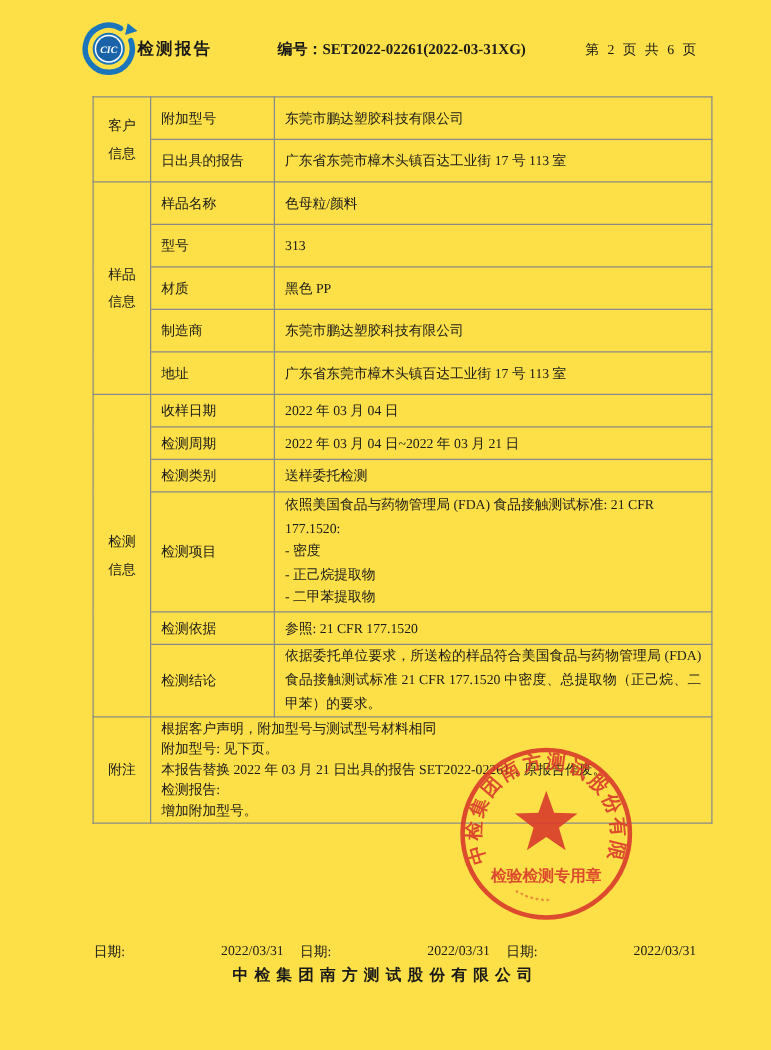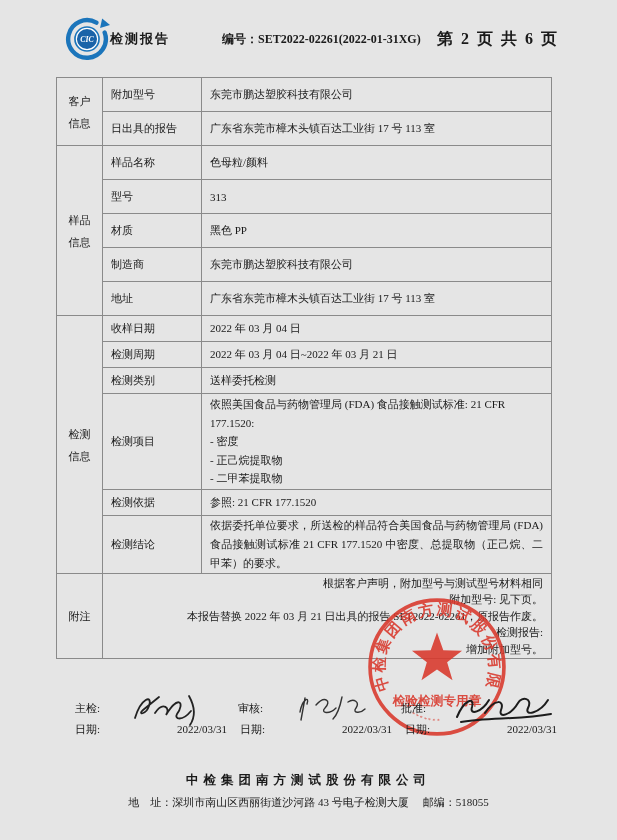--- a/index.html
+++ b/index.html
@@ -1,54 +1,54 @@
 <!DOCTYPE html>
 <html><head>
 <meta charset="utf-8">
 <style>
   html,body { margin:0; padding:0; background:#fff; }
   .page {
-    position:relative; width:617px; height:840px; background:#e5e5e5;
+    position:relative; width:617px; height:840px; background:#fde047;
     font-family:"Liberation Serif","DejaVu Serif",serif; color:#1a1a1a;
     overflow:hidden;
   }
 
   
   .report-header {
     position:absolute; top:14px; left:64px; right:58px; height:50px;
     display:flex; align-items:center;
   }
   .logo { width:46px; height:46px; flex:0 0 auto; }
   .doc-title { font-size:13px; font-weight:bold; letter-spacing:2px; }
   .report-no { margin-left:52px; font-size:12px; font-weight:bold; }
-  .page-info { margin-left:auto; font-size:16px; font-weight:bold; letter-spacing:2px; }
+  .page-info { margin-left:auto; font-size:11px; font-weight:normal; letter-spacing:2px; }
 
   
   table.report-table {
-    position:absolute; left:56px; top:77px; width:495px;
+    position:absolute; left:74px; top:77px; width:495px;
     border-collapse:collapse; font-size:11px; table-layout:fixed;
   }
   .report-table td { border:1px solid #8a8a8a; padding:0 8px; vertical-align:middle; }
   .sec-cell { text-align:center; padding:0 3px; }
   .sec-cell span { display:inline-block; width:26px; line-height:22px; text-align:center; }
   .r33 td { height:33px; }
   .r25 td { height:25px; }
   .multiline { padding:5px 8px; }
   .items-cell div { line-height:18.5px; }
   .conclusion-cell { line-height:19px; text-align:justify; padding:5px 8px; height:57px;margin-top:48px; }
-  .note-cell { padding:6px 8px; height:84px;text-align:right; }
+  .note-cell { padding:6px 8px; height:84px; }
   .note-cell div { line-height:16.6px; }
 
   
   .sign-row, .date-row {
     position:absolute; left:62px; width:495px;
     display:grid; grid-template-columns:1fr 1fr 1fr; z-index:3;
   }
   .sign-row { top:686px; height:44px; }
-  .date-row { top:720px; height:18px; }
+  .date-row { top:752px; height:18px; }
   .sig-cell, .date-cell { display:flex; align-items:center; padding-left:13px; font-size:11px; }
   .sig-label, .date-label { width:40px; flex:0 0 auto; }
   .sig-art { margin-left:12px; }
   .date-value { flex:1; text-align:right; }
 
   
   .stamp { position:absolute; left:366px; top:596px; width:142px; height:142px; opacity:0.88; z-index:2; }
 
   
   .footer { position:absolute; left:0; right:0; top:772px; text-align:center; font-size:11px; }
@@ -69,21 +69,21 @@
   <div class="report-header">
     <svg class="logo" viewBox="0 0 44 44">
       <path d="M 31,6.4 A 18,18 0 1 0 38.9,15.8" fill="none" stroke="#1b75bb" stroke-width="4.2" stroke-linecap="round"></path>
       <polygon points="36.5,2.5 44,8.5 34.5,11.5" fill="#1b75bb"></polygon>
       <circle cx="22" cy="22" r="11.5" fill="#ffffff" stroke="#1b75bb" stroke-width="1.6"></circle>
       <circle cx="22" cy="22" r="9.6" fill="#1a63a8"></circle>
       <text x="22" y="25" text-anchor="middle" font-size="7.5" font-weight="bold" font-style="italic" fill="#ffffff" font-family="Liberation Serif, serif">CIC</text>
     </svg>
     <div class="doc-title">检测报告</div>
     <div class="report-no">
-      <span>编号：</span><span>SET2022-02261(2022-01-31XG)</span>
+      <span>编号：</span><span>SET2022-02261(2022-03-31XG)</span>
     </div>
     <div class="page-info">第 2 页 共 6 页</div>
   </div>
 
   <table class="report-table">
     <colgroup>
         <col style="width:46px">
         <col style="width:99px">
         <col style="width:350px">
       </colgroup>
@@ -176,56 +176,33 @@
       <text font-size="15" font-weight="bold" fill="#d9372b" font-family="Liberation Serif, serif">
         <textPath href="#ringPath" startOffset="0" textLength="240" lengthAdjust="spacing">中检集团南方测试股份有限公司</textPath>
       </text>
       <text x="70" y="107" text-anchor="middle" font-size="12.5" font-weight="bold" fill="#d9372b" font-family="Liberation Serif, serif">检验检测专用章</text>
       <text font-size="6" fill="#d9372b">
         <textPath href="#bottomPath" startOffset="8">* * * * * * *</textPath>
       </text>
     </svg>
   </div>
 
-  <div class="sign-row">
-    <div class="sig-cell">
-      <span class="sig-label">主检:</span>
-      <svg class="sig-art" width="92" height="40" viewBox="0 0 92 40">
-        <path d="M8,30 C14,10 26,6 22,18 C19,27 10,27 16,22 L32,9 M28,25 C36,13 44,20 39,27 C52,6 58,15 50,26 C47,31 55,34 64,23 M62,8 C67,17 69,28 63,37" fill="none" stroke="#222" stroke-width="1.8" stroke-linecap="round"></path>
-      </svg>
-    </div>
-    <div class="sig-cell">
-      <span class="sig-label">审核:</span>
-      <svg class="sig-art" width="80" height="36" viewBox="0 0 80 36">
-        <path d="M10,22 C12,10 20,5 17,14 M15,8 L11,30 M26,15 C35,5 42,11 35,18 C30,23 39,25 46,18 M52,7 C50,17 48,24 43,29 M58,12 C64,8 70,12 66,18 C62,23 70,24 75,19" fill="none" stroke="#333" stroke-width="1.4" stroke-linecap="round"></path>
-      </svg>
-    </div>
-    <div class="sig-cell">
-      <span class="sig-label">批准:</span>
-      <svg class="sig-art" width="104" height="42" viewBox="0 0 104 42">
-        <path d="M4,30 C11,13 22,9 19,20 C16,29 29,25 36,13 M32,26 C42,11 52,13 48,23 C45,32 58,28 65,16 C69,9 80,11 75,21 C71,30 87,26 95,13 M8,35 C34,30 66,33 98,27" fill="none" stroke="#1c1c1c" stroke-width="2" stroke-linecap="round"></path>
-      </svg>
-    </div>
-  </div>
 
   <div class="date-row">
     <div class="date-cell">
       <span class="date-label">日期:</span>
       <span class="date-value">2022/03/31</span>
     </div>
     <div class="date-cell">
       <span class="date-label">日期:</span>
       <span class="date-value">2022/03/31</span>
     </div>
     <div class="date-cell">
       <span class="date-label">日期:</span>
       <span class="date-value">2022/03/31</span>
     </div>
   </div>
 
   <div class="footer">
     <div class="company-name">中检集团南方测试股份有限公司</div>
-    <div class="addr-line">
-      <span>地　址：</span><span>深圳市南山区西丽街道沙河路 43 号电子检测大厦</span><span class="gap">邮编：</span><span>518055</span>
-    </div>
   </div>
 
 </div>
 
 </body></html>

